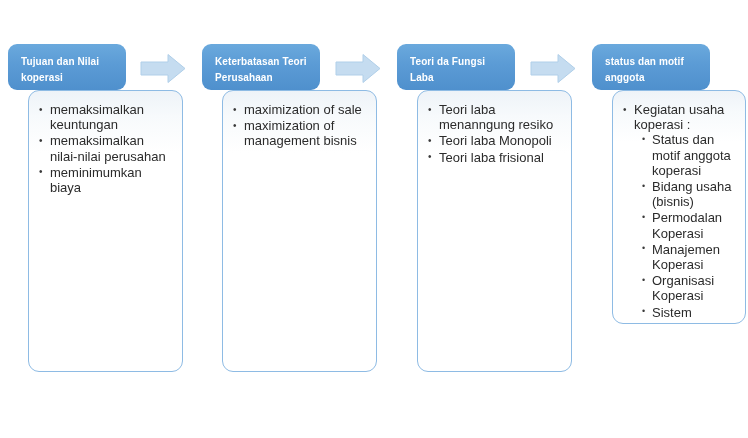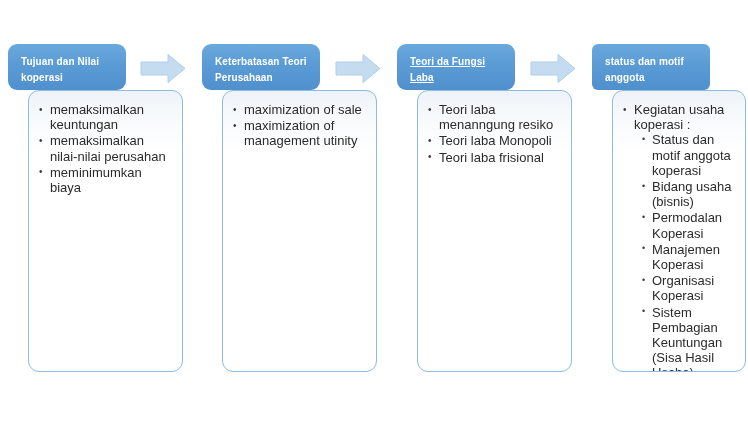--- a/index.html
+++ b/index.html
@@ -112,26 +112,26 @@
   
   #stage-1 { left: 8px;   width: 178px; }
   #stage-1 .stage-header { width: 118px; height: 46px; }
   #stage-1 .stage-body   { left: 20px; top: 46px; width: 155px; height: 282px; }
 
   #stage-2 { left: 202px; width: 178px; }
   #stage-2 .stage-header { width: 118px; height: 46px; }
   #stage-2 .stage-body   { left: 20px; top: 46px; width: 155px; height: 282px; }
 
   #stage-3 { left: 397px; width: 178px; }
-  #stage-3 .stage-header { width: 118px; height: 46px; text-decoration: underline; }
+  #stage-3 .stage-header { width: 118px; height: 46px; }
   #stage-3 .stage-body   { left: 20px; top: 46px; width: 155px; height: 282px; }
 
   #stage-4 { left: 592px; width: 156px; }
-  #stage-4 .stage-header { width: 118px; height: 46px; border-radius: 6px; }
-  #stage-4 .stage-body   { left: 20px; top: 46px; width: 134px; height: 282px; }
+  #stage-4 .stage-header { width: 118px; height: 46px; }
+  #stage-4 .stage-body   { left: 20px; top: 46px; width: 134px; height: 234px; }
 
   #arrow-1 { left: 140px; }
   #arrow-2 { left: 335px; }
   #arrow-3 { left: 530px; }
 </style>
 </head>
 <body>
 
 <div id="diagram">
 
@@ -159,21 +159,21 @@
   </div>
 
   <div class="stage" id="stage-2">
     <div class="stage-header">Keterbatasan Teori Perusahaan</div>
     <div class="stage-body">
       <ul class="stage-list">
         <li>
           <span>maximization of sale</span>
         </li>
         <li>
-          <span>maximization of management utinity</span>
+          <span>maximization of management bisnis</span>
         </li>
       </ul>
     </div>
   </div>
 
   <div class="arrow" id="arrow-2">
     <svg viewBox="0 0 46 31" xmlns="http://www.w3.org/2000/svg">
       <polygon points="1,9 28,9 28,1.5 45,15.5 28,29.5 28,22 1,22" fill="#c5dcf0" stroke="#b0cfe9" stroke-width="1"></polygon>
     </svg>
   </div>

